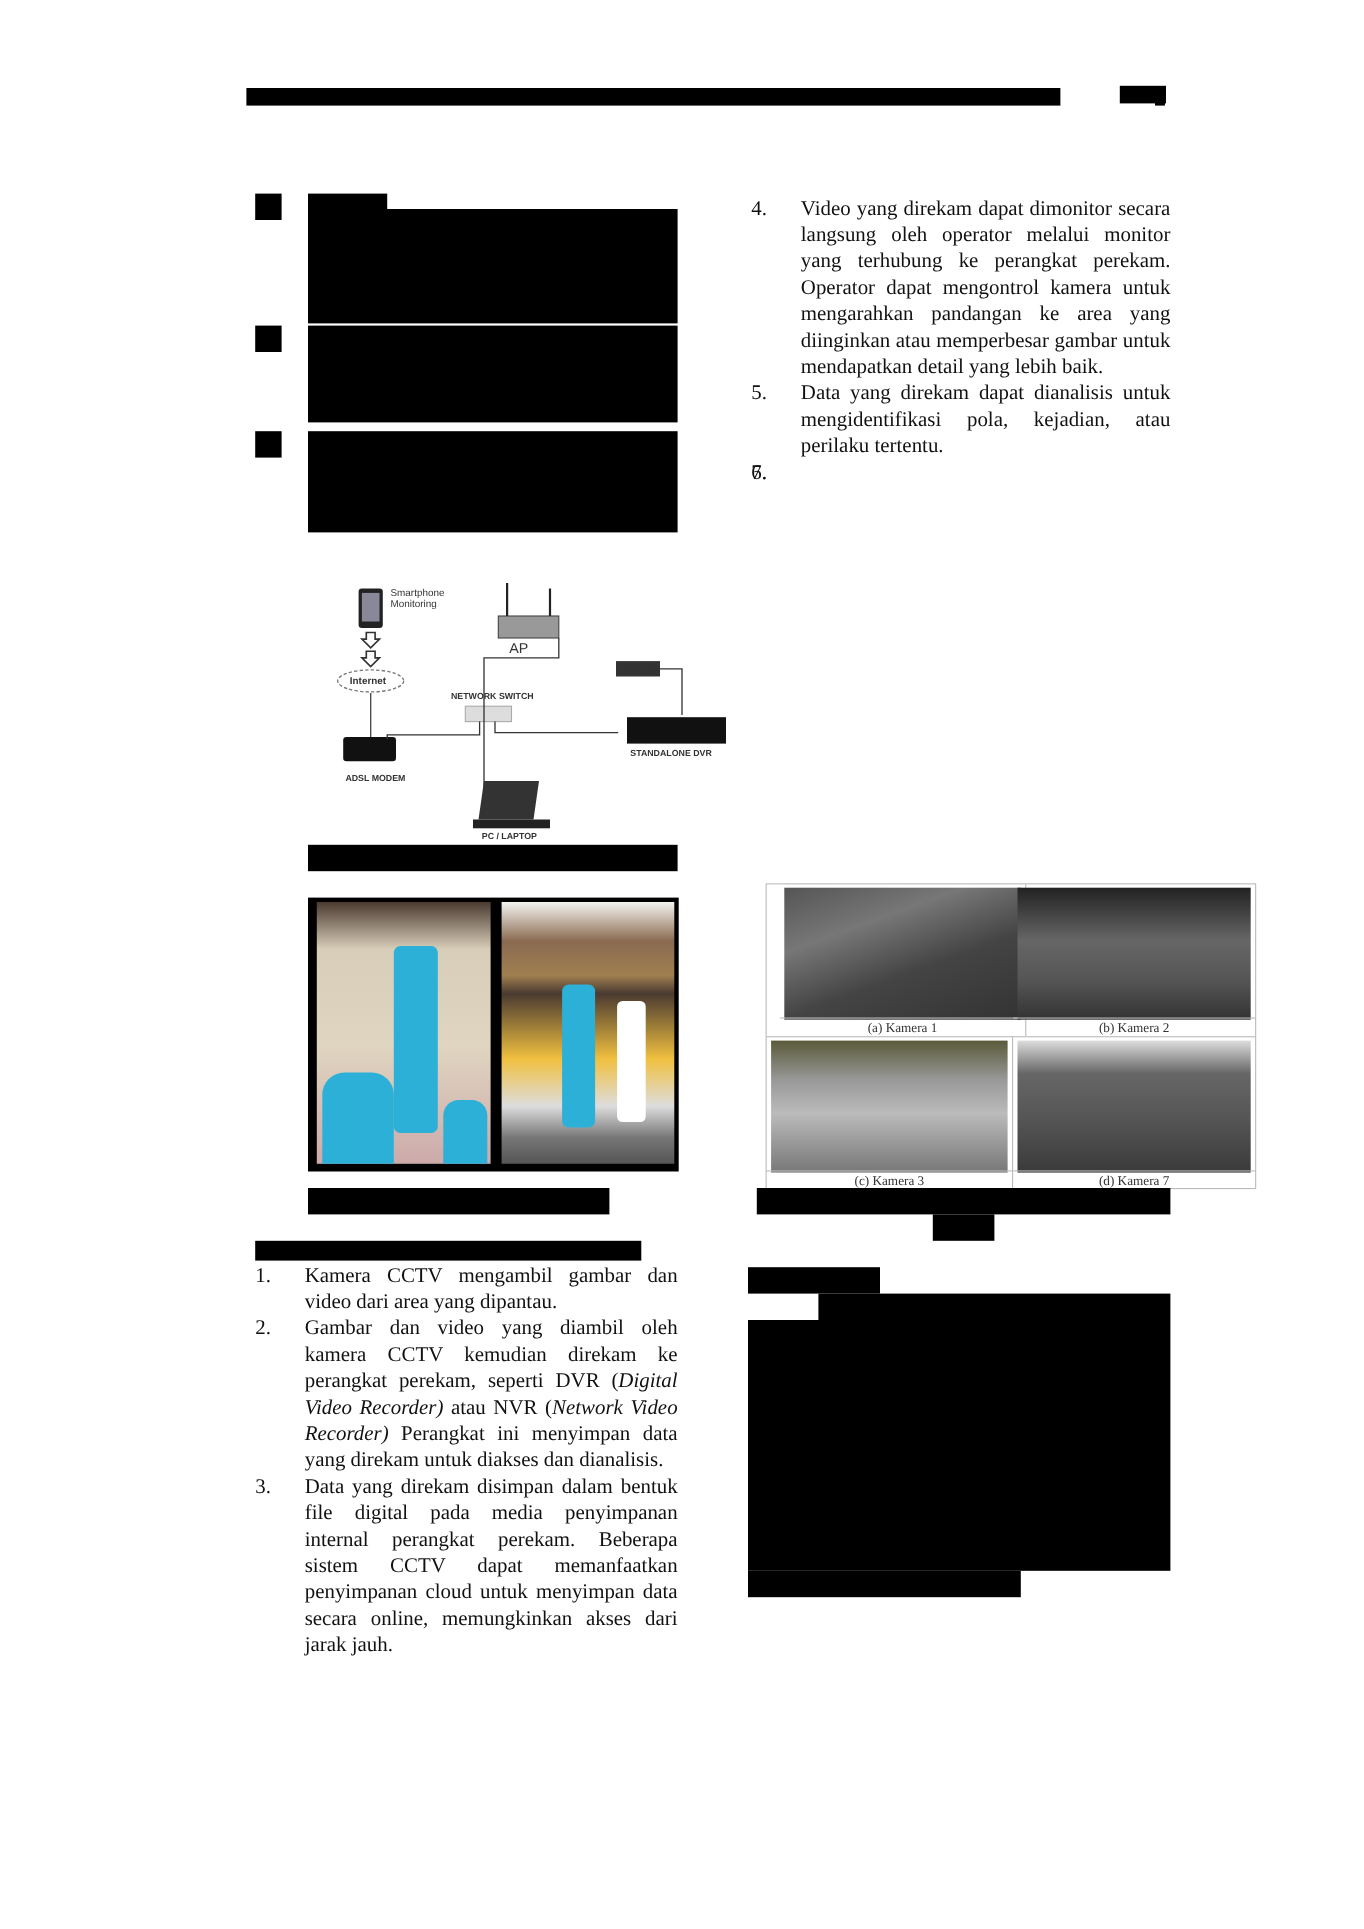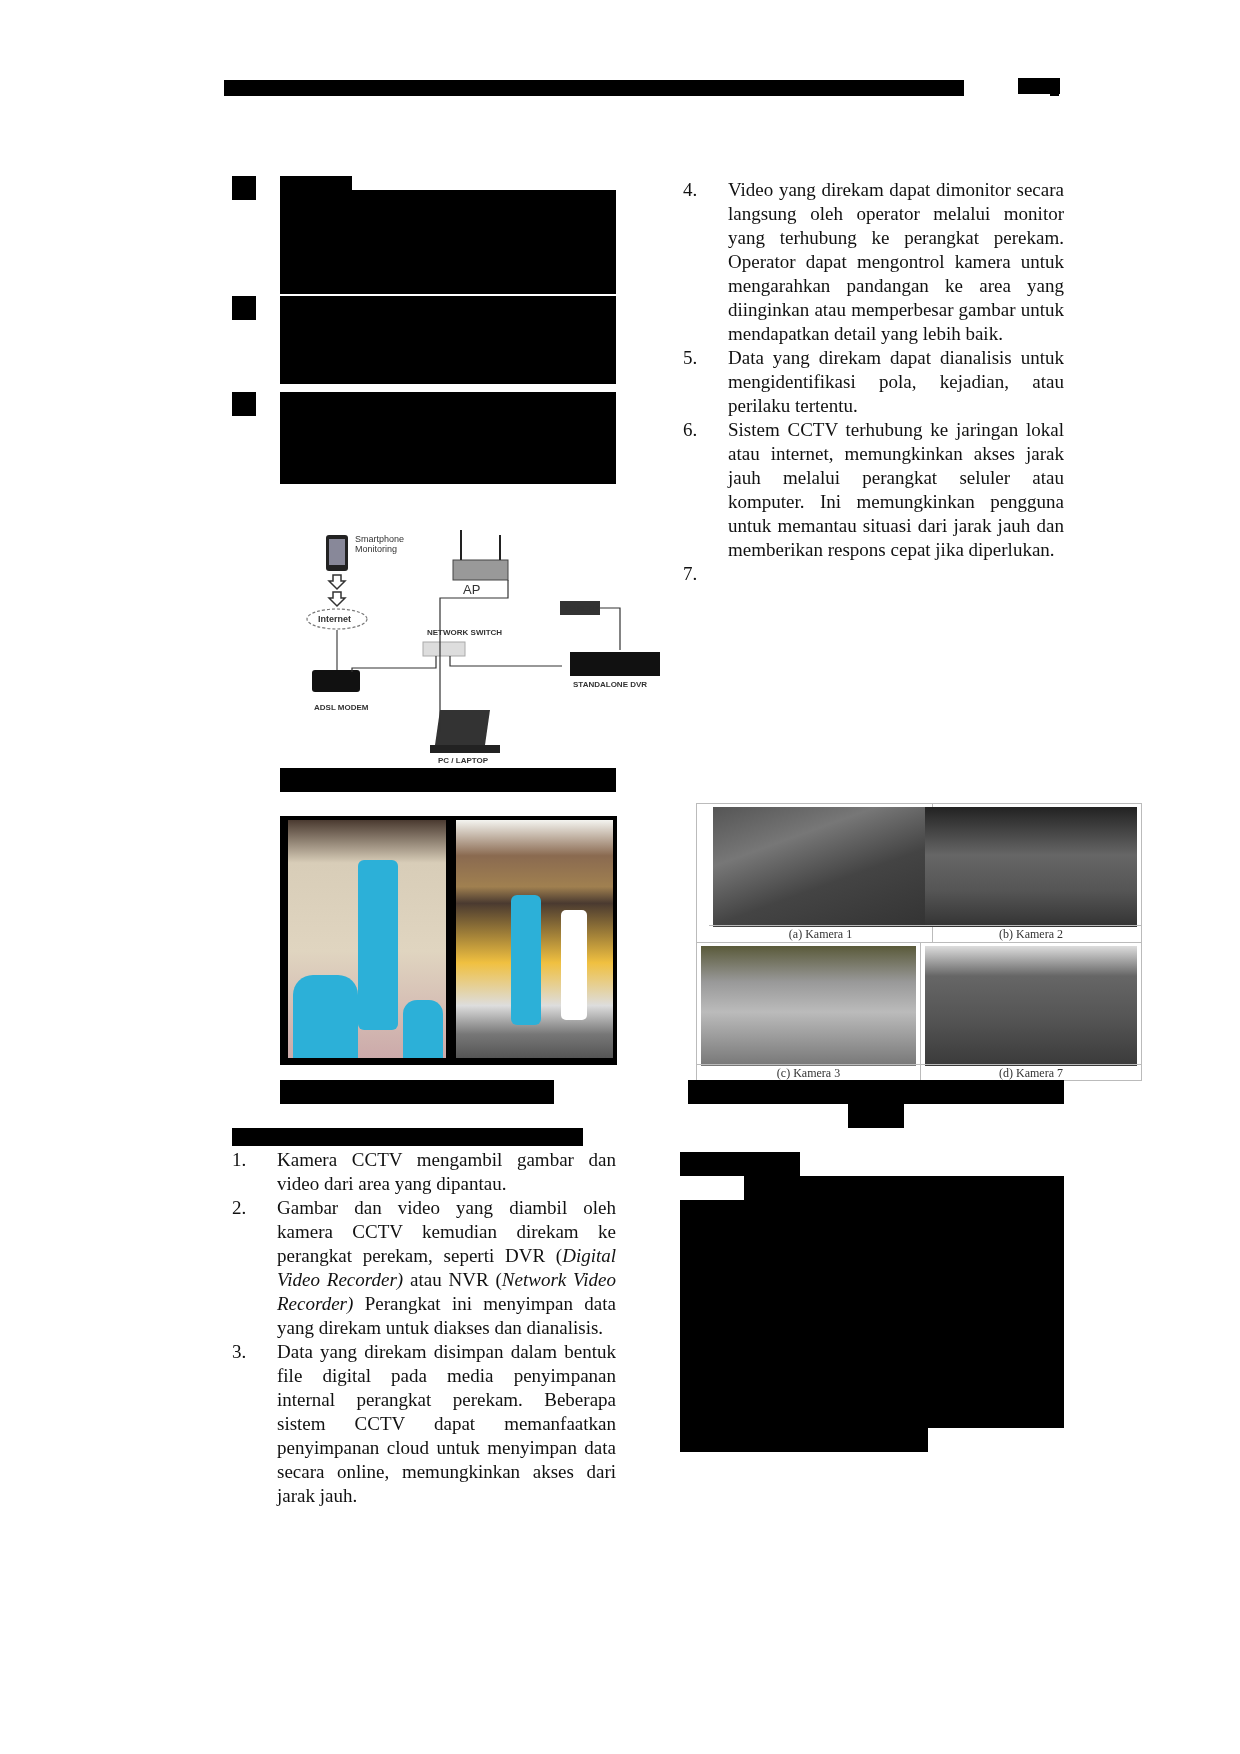--- a/index.html
+++ b/index.html
@@ -65,21 +65,21 @@
 
     <polyline points="62,152 62,148 146,148 146,136" fill="none" stroke="#333" stroke-width="1.2"></polyline>
     <polyline points="160,136 160,146 272,146" fill="none" stroke="#333" stroke-width="1.2"></polyline>
     <polyline points="218,60 218,78 150,78 150,212" fill="none" stroke="#333" stroke-width="1.2"></polyline>
     <polyline points="310,88 330,88 330,130" fill="none" stroke="#333" stroke-width="1.2"></polyline>
   </svg>
   <span class="dlabel" style="left:65px; top:14px; width:60px; white-space:normal; font-weight:normal; font-size:9px;">Smartphone Monitoring</span>
   <span class="dlabel" style="left:28px; top:94px;">Internet</span>
   <span class="dlabel" style="left:173px; top:62px; font-weight:normal; font-size:13px;">AP</span>
   <span class="dlabel" style="left:275px; top:66px; font-size:8px;margin-top:18px;">CAMERA</span>
-  <span class="dlabel" style="left:120px; top:108px; font-size:8px;margin-left:17px;">NETWORK SWITCH</span>
+  <span class="dlabel" style="left:120px; top:108px; font-size:8px;">NETWORK SWITCH</span>
   <span class="dlabel" style="left:24px; top:183px; font-size:8px;">ADSL MODEM</span>
   <span class="dlabel" style="left:283px; top:160px; font-size:8px;">STANDALONE DVR</span>
   <span class="dlabel" style="left:148px; top:236px; font-size:8px;">PC / LAPTOP</span>
 </div>
 
 <div class="redact" style="left:280px; top:768px; width:336px; height:24px;"></div>
 
 <div class="photo-frame">
   <div class="photo" style="left:8px; width:158px; background: linear-gradient(180deg,#4a3a30 0%,#d8cdb8 18%,#e0d5c0 55%,#caa 100%);">
     <div style="position:absolute;left:70px;top:40px;width:40px;height:170px;background:#2cb0d8;border-radius:6px;"></div>
@@ -115,21 +115,20 @@
   <div class="list-item">
     <span class="list-num">4.</span>
     <span class="list-text">Video yang direkam dapat dimonitor secara langsung oleh operator melalui monitor yang terhubung ke perangkat perekam. Operator dapat mengontrol kamera untuk mengarahkan pandangan ke area yang diinginkan atau memperbesar gambar untuk mendapatkan detail yang lebih baik.</span>
   </div>
   <div class="list-item">
     <span class="list-num">5.</span>
     <span class="list-text">Data yang direkam dapat dianalisis untuk mengidentifikasi pola, kejadian, atau perilaku tertentu.</span>
   </div>
   <div class="list-item">
     <span class="list-num">6.</span>
-    <span class="list-text">Sistem CCTV terhubung ke jaringan lokal atau internet, memungkinkan akses jarak jauh melalui perangkat seluler atau komputer. Ini memungkinkan pengguna untuk memantau situasi dari jarak jauh dan memberikan respons cepat jika diperlukan.</span>
   </div>
   <div class="list-item">
     <span class="list-num">7.</span>
   </div>
 </div>
 
 <div class="cam-grid">
   <div class="cam-cell" style="left:12px; top:0; width:223px; height:138px; border-right:1px solid #bbb;">
     <div class="cam-img" style="background: linear-gradient(160deg,#555 0%,#777 30%,#444 60%,#333 100%);"></div>
     <div class="cam-cap">(a) Kamera 1</div>

